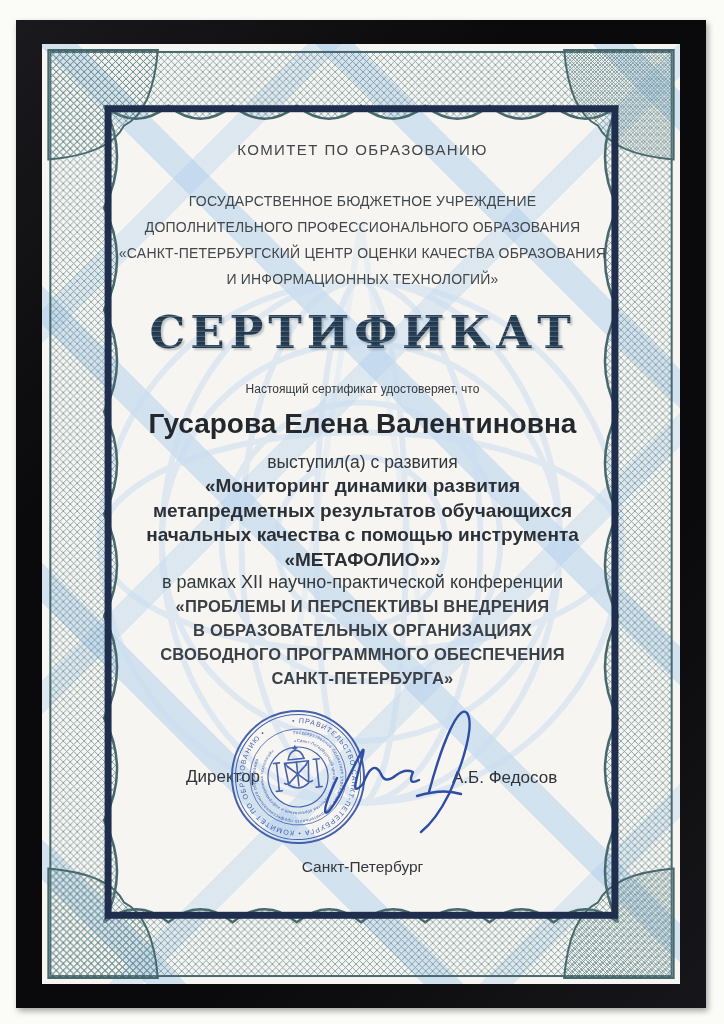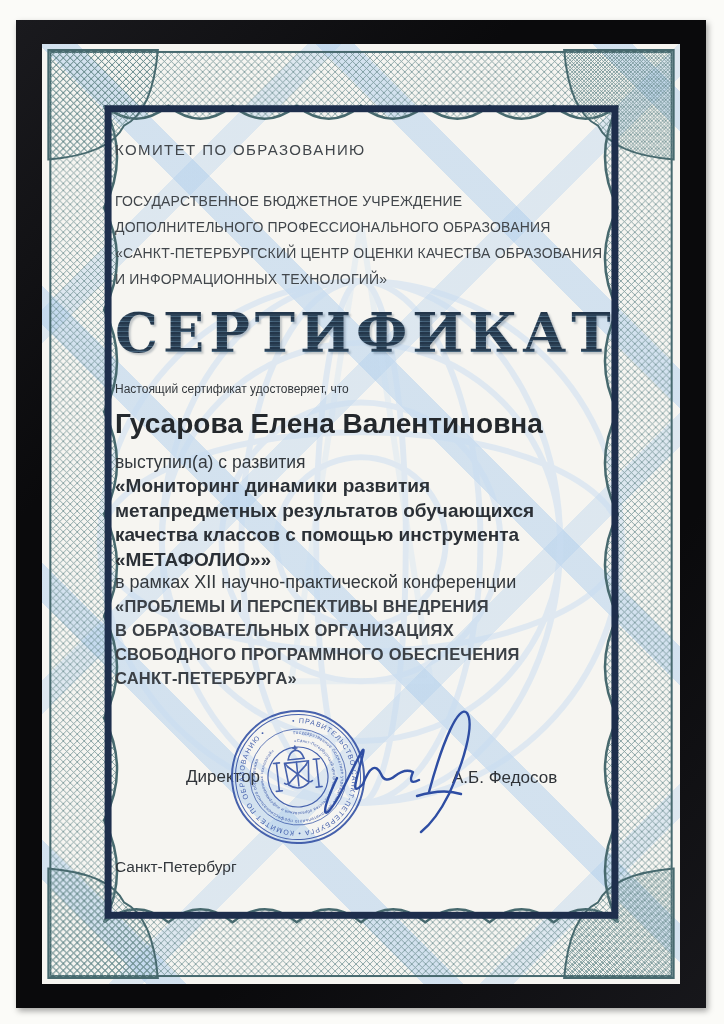--- a/index.html
+++ b/index.html
@@ -18,26 +18,26 @@
     background:
       repeating-linear-gradient(45deg, rgba(168,202,236,0) 0 74px, rgba(168,202,236,.45) 74px 102px, rgba(168,202,236,0) 102px 196px),
       repeating-linear-gradient(-45deg, rgba(168,202,236,0) 0 118px, rgba(168,202,236,.32) 118px 142px, rgba(168,202,236,0) 142px 262px),
       #f6f5f1;
   }
   .layer{position:absolute;left:0;top:0;width:100%;height:100%;}
   .content{
     position:absolute;left:73px;top:72px;width:495px;height:796px;
     color:#3a3f45;
   }
-  .tblock{position:absolute;left:0;width:100%;text-align:left;}
+  .tblock{position:absolute;left:0;width:100%;text-align:center;}
   .committee{font-size:15px;letter-spacing:1.4px;color:#41464b;}
   .orgline{font-size:14px;line-height:26px;color:#41464b;letter-spacing:.2px;}
   .cert-title{
     font-family:"DejaVu Serif",serif;font-weight:bold;
-    font-size:54px;line-height:62px;letter-spacing:5px;
+    font-size:45px;line-height:62px;letter-spacing:5px;
     color:#2e4459;
     background:repeating-linear-gradient(0deg,#24374b 0 2px,#517089 2px 3px,#2e4459 3px 5px);
     -webkit-background-clip:text;background-clip:text;-webkit-text-fill-color:transparent;
     text-shadow:2px 2px 2px rgba(36,55,75,.25);
   }
   .statement{font-size:12px;color:#33383d;}
   .recipient{font-size:28px;font-weight:bold;color:#24282c;}
   .action{font-size:17.5px;color:#33383d;}
   .reportline{font-size:19px;font-weight:bold;line-height:24.5px;color:#2b3036;}
   .introline{font-size:18px;color:#33383d;}
@@ -115,21 +115,21 @@
 
         <div class="tblock statement" style="top:266px">Настоящий сертификат удостоверяет, что</div>
 
         <div class="tblock recipient" style="top:292px">Гусарова Елена Валентиновна</div>
 
         <div class="tblock action" style="top:336px">выступил(а) с развития</div>
 
         <div class="tblock" style="top:358px">
           <div class="reportline">«Мониторинг динамики развития</div>
           <div class="reportline">метапредметных результатов обучающихся</div>
-          <div class="reportline">качества классов с помощью инструмента</div>
+          <div class="reportline">начальных качества с помощью инструмента</div>
           <div class="reportline">«МЕТАФОЛИО»»</div>
         </div>
 
         <div class="tblock introline" style="top:456px">в рамках XII научно-практической конференции</div>
 
         <div class="tblock" style="top:478px">
           <div class="eventline">«ПРОБЛЕМЫ И ПЕРСПЕКТИВЫ ВНЕДРЕНИЯ</div>
           <div class="eventline">В ОБРАЗОВАТЕЛЬНЫХ ОРГАНИЗАЦИЯХ</div>
           <div class="eventline">СВОБОДНОГО ПРОГРАММНОГО ОБЕСПЕЧЕНИЯ</div>
           <div class="eventline">САНКТ-ПЕТЕРБУРГА»</div>

